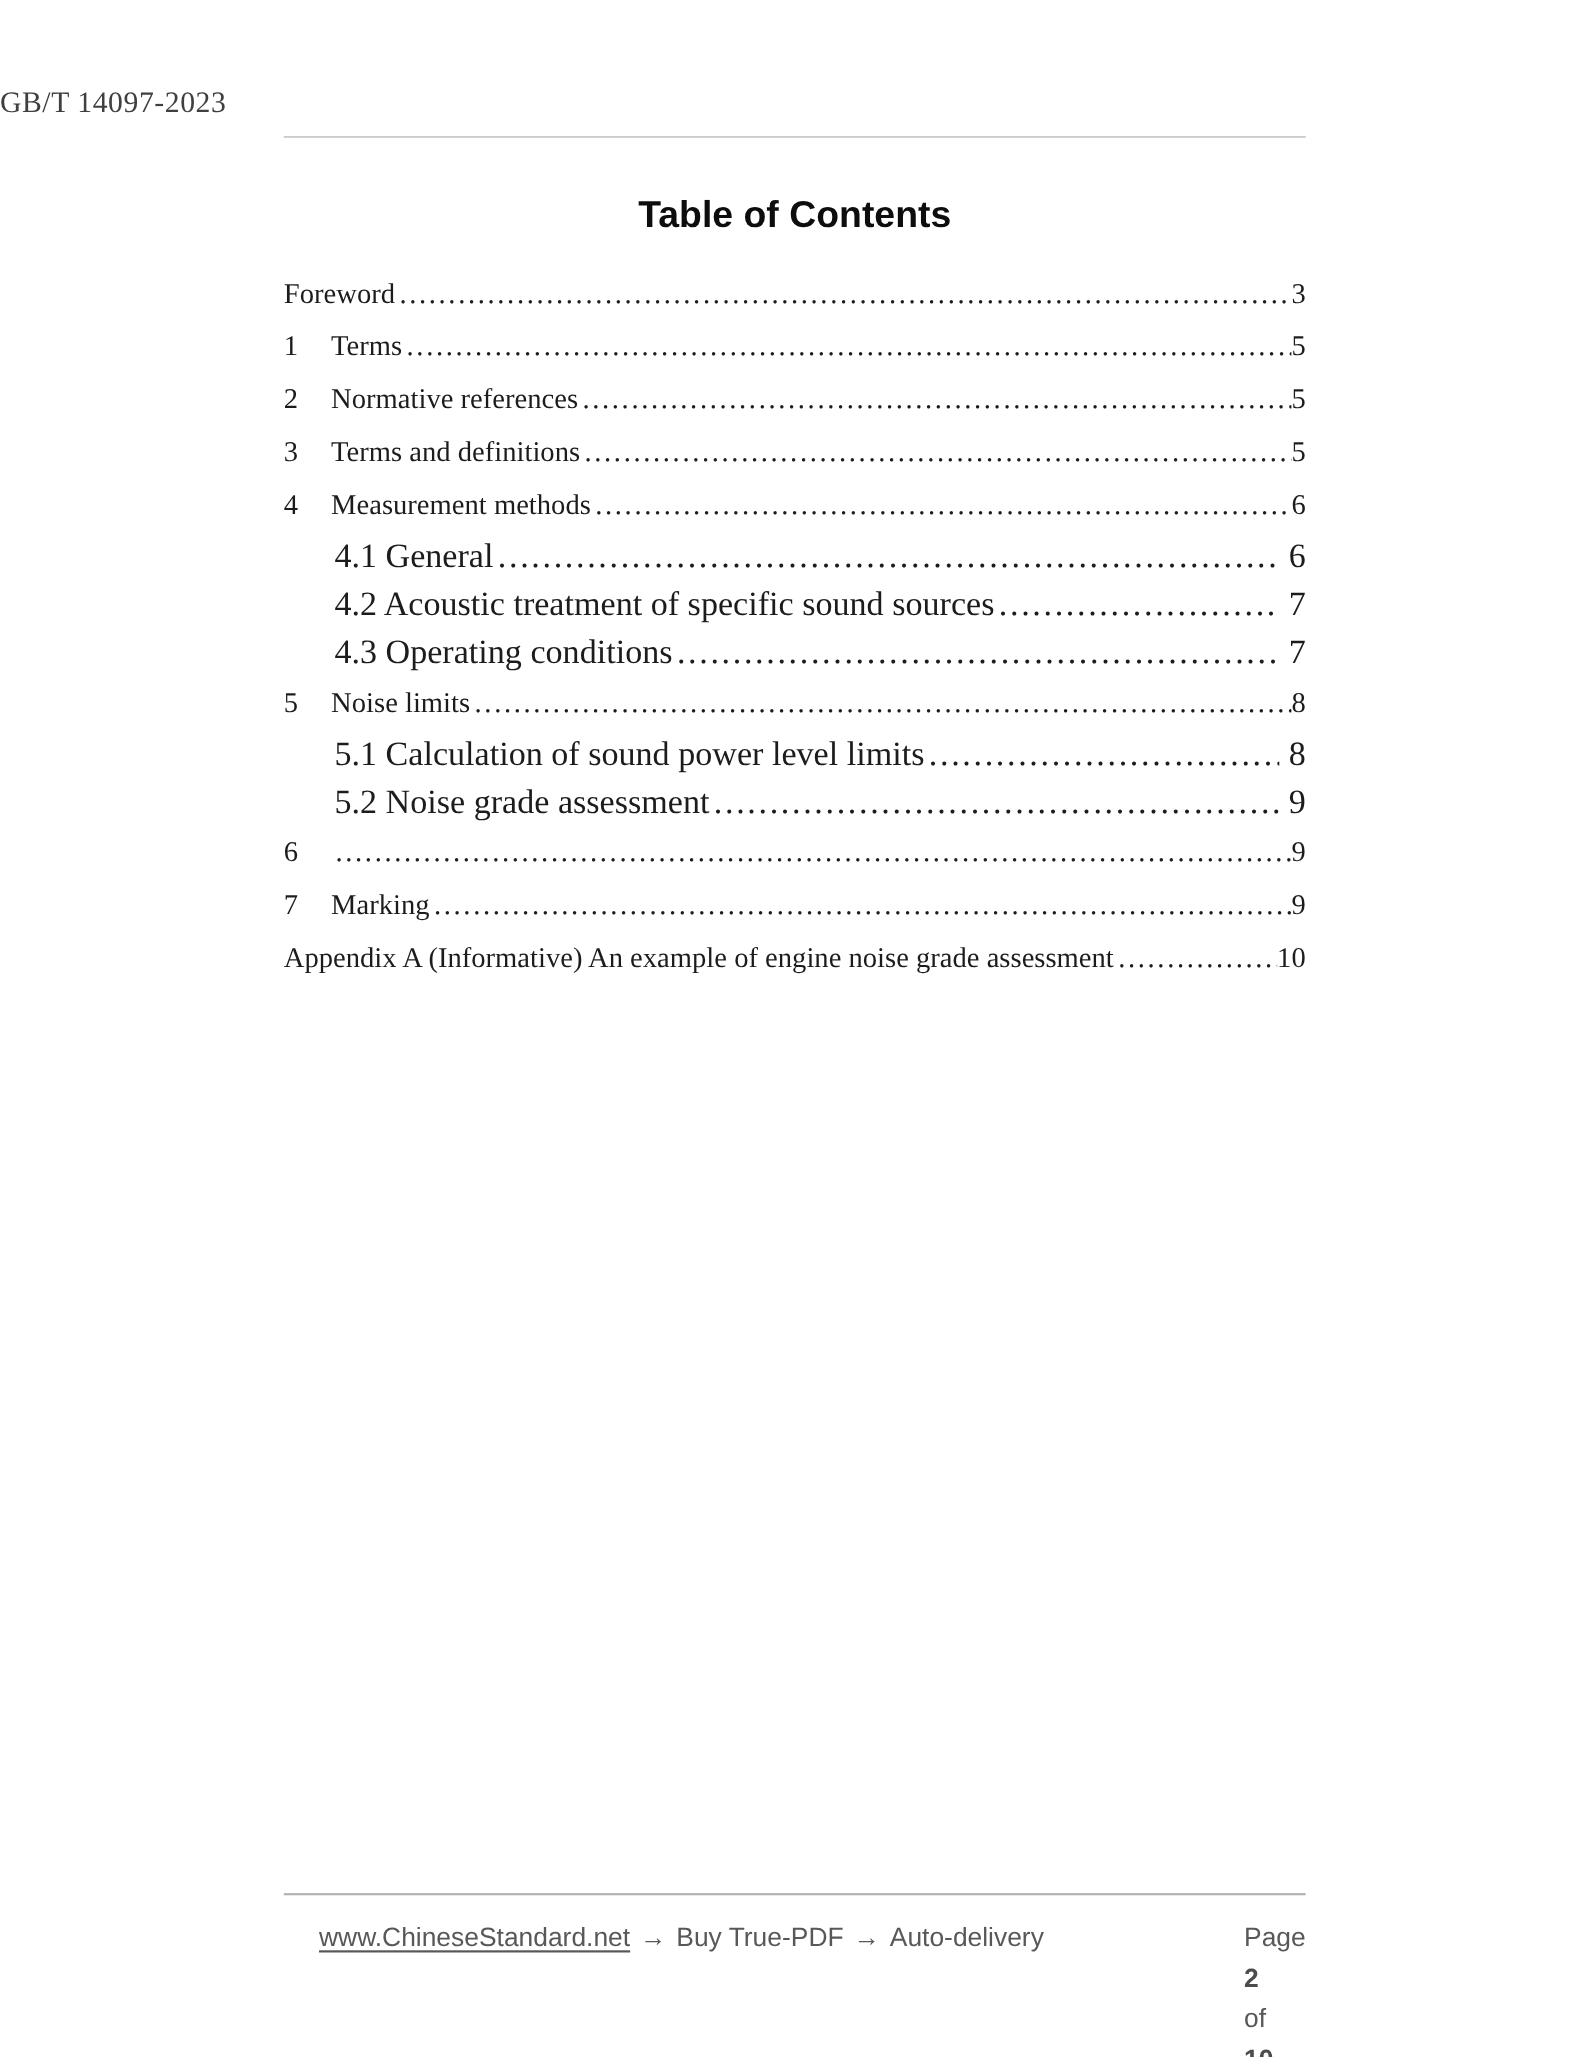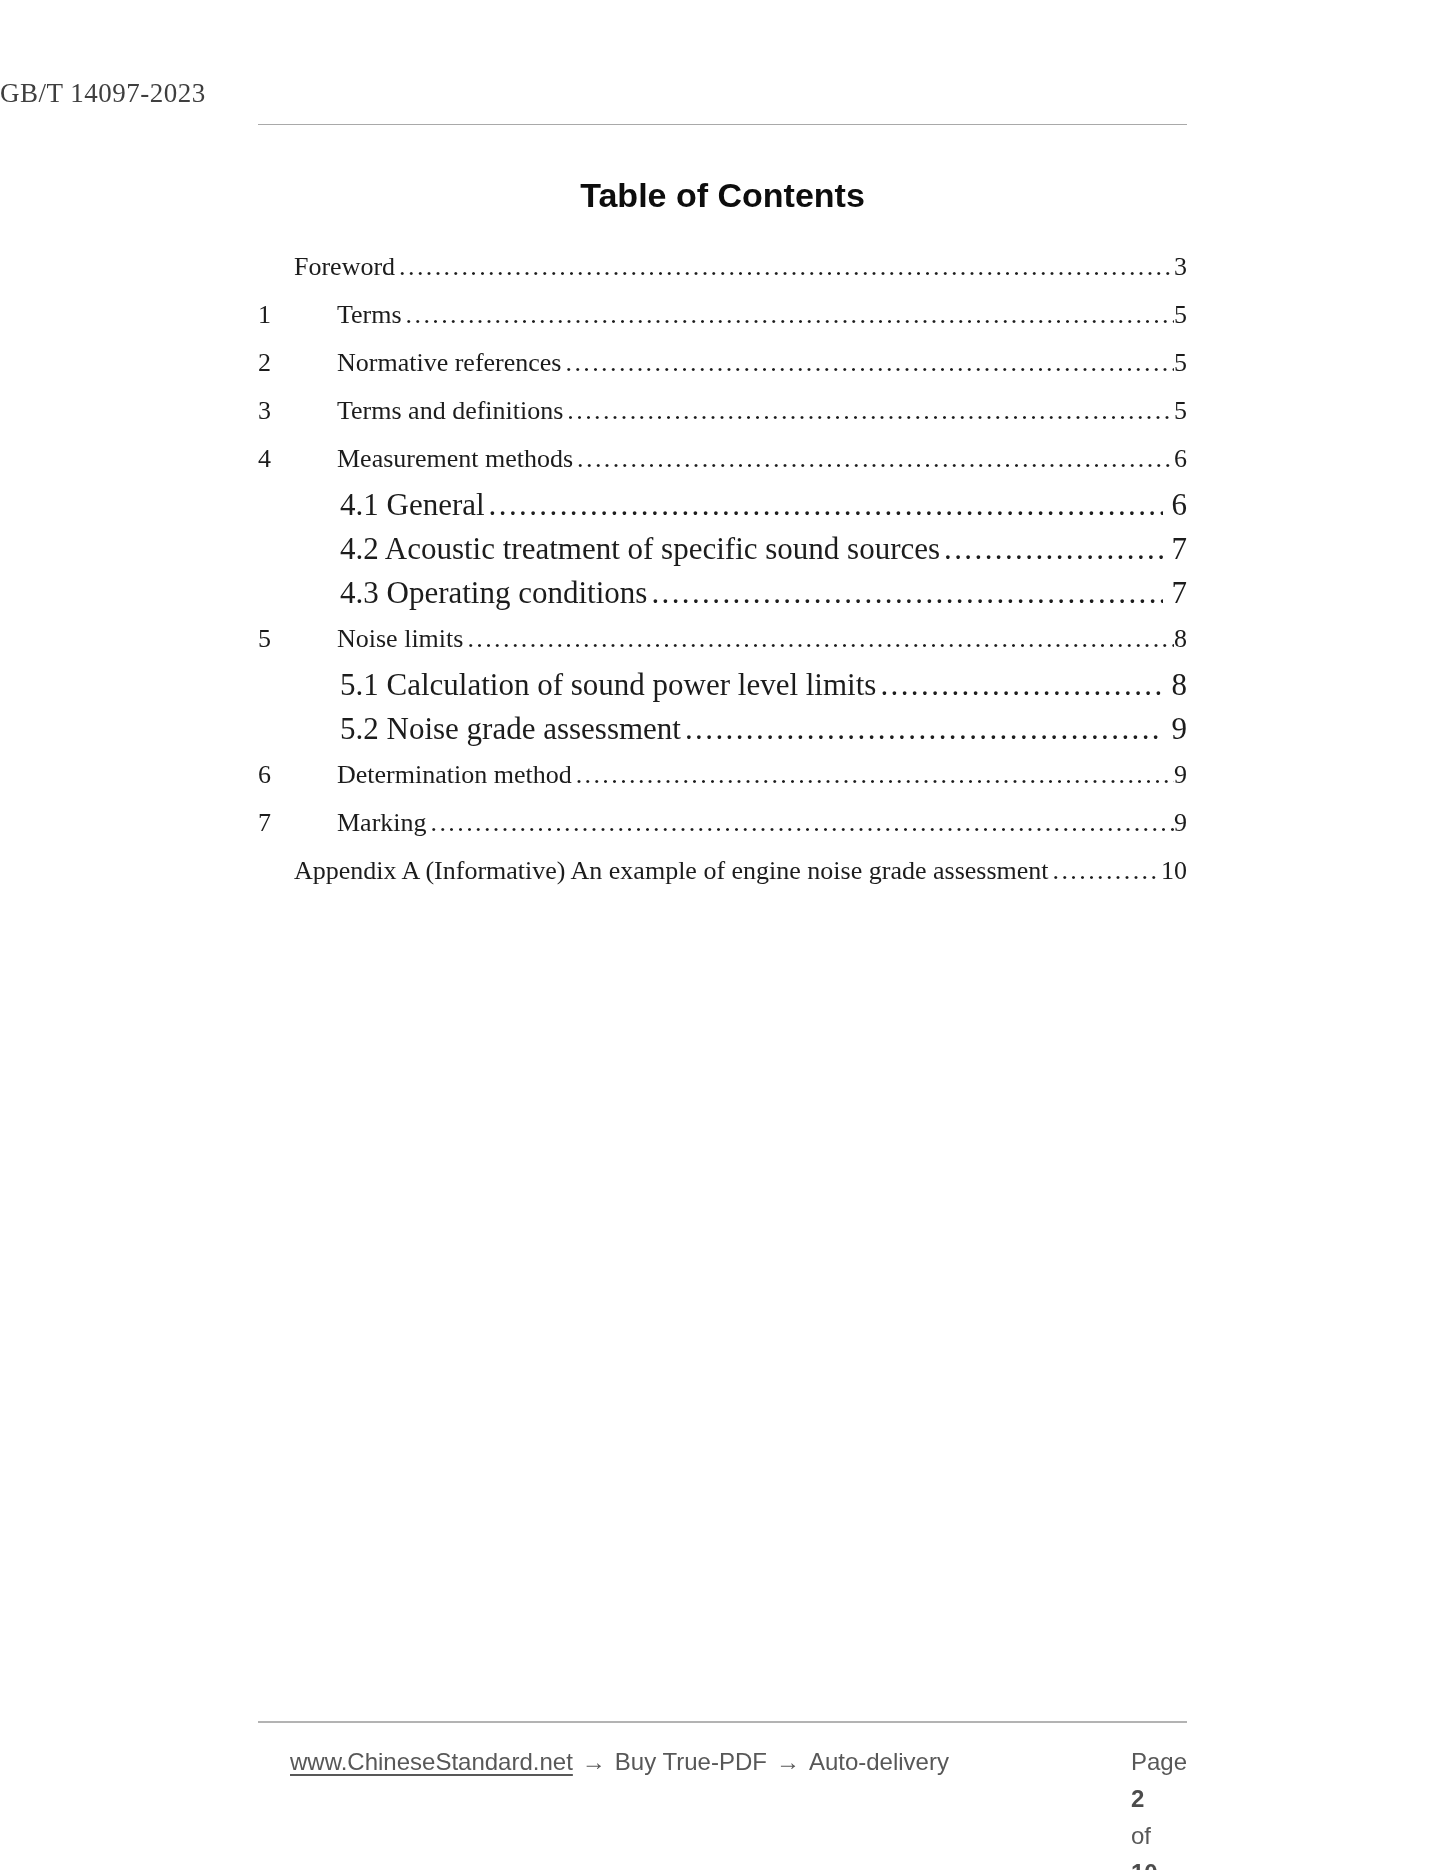--- a/index.html
+++ b/index.html
@@ -67,21 +67,21 @@
   .toc-row.level-2 {
     height: 44px;
     line-height: 44px;
     font-size: 31px;
     padding-left: 46px;
   }
   .toc-num {
     flex: 0 0 auto;
     width: 43px;
   }
-  .toc-label { flex: 0 0 auto; margin-left: 36px; }
+  .toc-label { flex: 0 0 auto; }
   .toc-dots {
     flex: 1 1 auto;
     overflow: hidden;
     white-space: nowrap;
     margin-left: 4px;
     min-width: 0;
   }
   .toc-dots::after {
     content: "...................................................................................................................................................................................................................................................................";
     letter-spacing: 2.4px;
@@ -199,21 +199,20 @@
         <span class="toc-dots"></span>
         <span class="toc-page">8</span>
       </div>
       <div class="toc-row level-2">
         <span class="toc-label">5.2 Noise grade assessment</span>
         <span class="toc-dots"></span>
         <span class="toc-page">9</span>
       </div>
       <div class="toc-row level-1">
         <span class="toc-num">6</span>
-        <span class="toc-label">Determination method</span>
         <span class="toc-dots"></span>
         <span class="toc-page">9</span>
       </div>
       <div class="toc-row level-1">
         <span class="toc-num">7</span>
         <span class="toc-label">Marking</span>
         <span class="toc-dots"></span>
         <span class="toc-page">9</span>
       </div>
       <div class="toc-row level-0">

